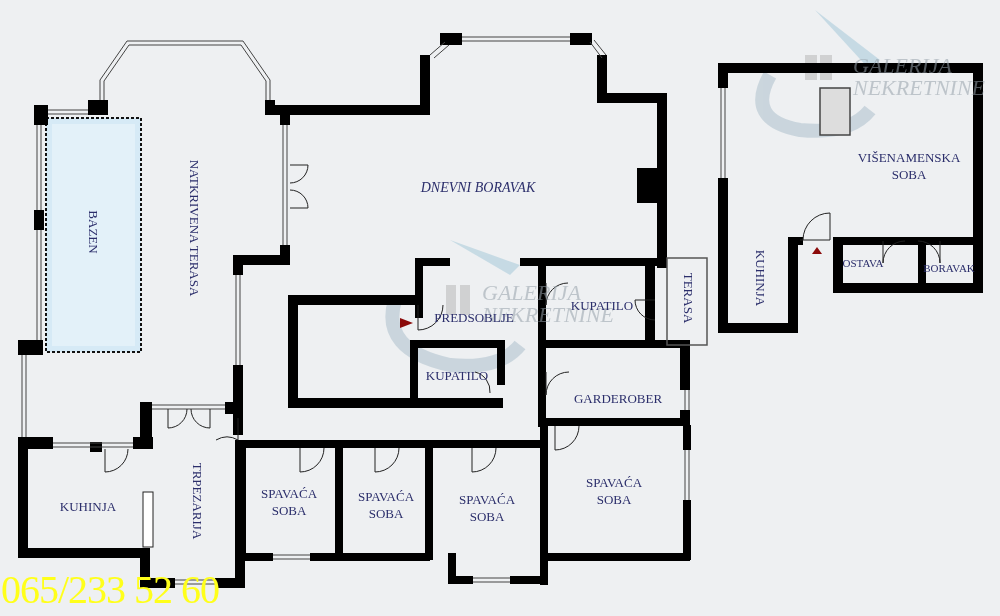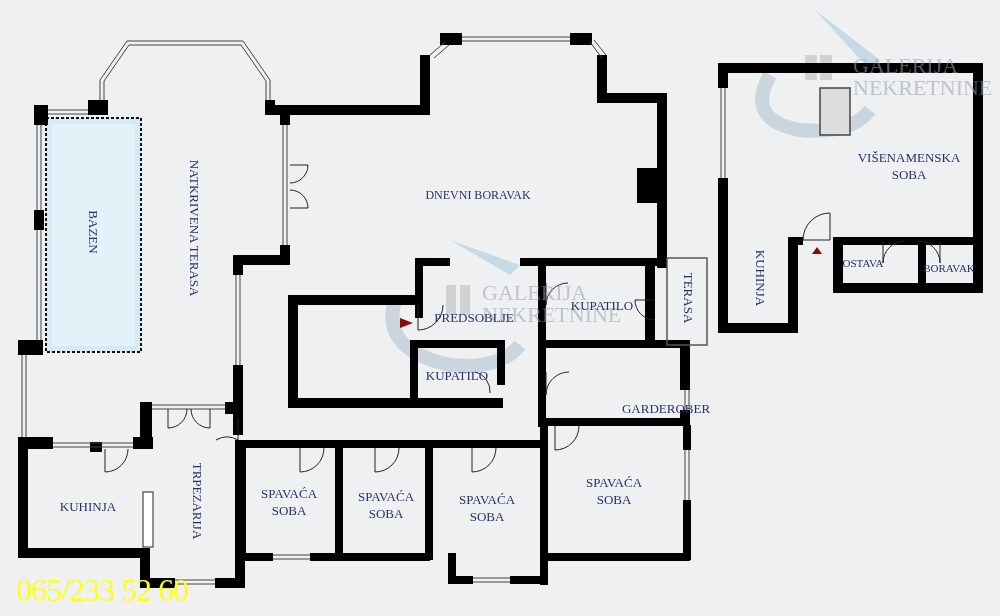--- a/index.html
+++ b/index.html
@@ -4,22 +4,22 @@
 <style>
   html, body { margin: 0; padding: 0; }
   body { width: 1000px; height: 616px; background: #eef0f2; overflow: hidden; position: relative; font-family: "Liberation Serif", "DejaVu Serif", serif; }
   #plan { position: absolute; left: 0; top: 0; width: 1000px; height: 616px; }
   .wall { fill: #000; }
   .glass { fill: none; stroke: #444; stroke-width: 1; }
   .door { fill: none; stroke: #222; stroke-width: 1; }
   .room-label { position: absolute; color: #2b2e6b; font-size: 13px; text-align: center; line-height: 17px; white-space: nowrap; transform: translate(-50%, -50%); }
   .room-label.vert { transform: translate(-50%, -50%) rotate(90deg); }
   .small { font-size: 11px; }
-  .phone { position: absolute; left: 16px; top: 566px; color: #ffff1a; font-size: 32px; line-height: 48px; letter-spacing: -1px; font-family: "Liberation Serif", serif; }
-  .wm { position: absolute; color: rgba(150,160,170,0.55); font-size: 22px; line-height: 22px; font-family: "Liberation Serif", serif; }
+  .phone { position: absolute; left: 1px; top: 566px; color: #ffff1a; font-size: 40px; line-height: 48px; letter-spacing: -1px; font-family: "Liberation Serif", serif; }
+  .wm { position: absolute; color: rgba(150,160,170,0.55); font-style: italic; font-size: 22px; line-height: 22px; font-family: "Liberation Serif", serif; }
 </style>
 </head>
 <body>
 
 <svg id="plan" viewBox="0 0 1000 616" xmlns="http://www.w3.org/2000/svg">
 
   <g opacity="0.35">
     <path d="M450 240 L520 265 L510 275 Z" fill="#7fb4cc"></path>
     <path d="M395 300 Q380 350 450 365 Q500 370 520 345" fill="none" stroke="#8aa6b8" stroke-width="14"></path>
     <rect x="446" y="285" width="10" height="30" fill="#999"></rect>
@@ -193,26 +193,26 @@
   <div>GALERIJA</div>
     <div>NEKRETNINE</div>
 </div>
 <div class="wm" style="left:853px;top:55px;">
   <div>GALERIJA</div>
     <div>NEKRETNINE</div>
 </div>
 
 <div class="room-label vert" style="left:93px;top:232px;">BAZEN</div>
 <div class="room-label vert" style="left:194px;top:228px;">NATKRIVENA TERASA</div>
-<div class="room-label" style="left:478px;top:195px;font-size:12px;">DNEVNI BORAVAK</div>
+<div class="room-label" style="left:478px;top:187px;font-size:14px;font-style:italic;">DNEVNI BORAVAK</div>
 <div class="room-label" style="left:474px;top:305px;margin-top:12px;">PREDSOBLJE</div>
 <div class="room-label" style="left:602px;top:305px;">KUPATILO</div>
 <div class="room-label" style="left:457px;top:375px;">KUPATILO</div>
 <div class="room-label vert" style="left:688px;top:298px;">TERASA</div>
-<div class="room-label" style="left:618px;top:408px;margin-left:48px;">GARDEROBER</div>
+<div class="room-label" style="left:618px;top:398px;">GARDEROBER</div>
 <div class="room-label" style="left:88px;top:506px;">KUHINJA</div>
 <div class="room-label vert" style="left:197px;top:501px;">TRPEZARIJA</div>
 <div class="room-label" style="left:289px;top:502px;white-space:pre;">SPAVAĆA
 SOBA</div>
 <div class="room-label" style="left:386px;top:505px;white-space:pre;">SPAVAĆA
 SOBA</div>
 <div class="room-label" style="left:487px;top:508px;white-space:pre;">SPAVAĆA
 SOBA</div>
 <div class="room-label" style="left:614px;top:491px;white-space:pre;">SPAVAĆA
 SOBA</div>

